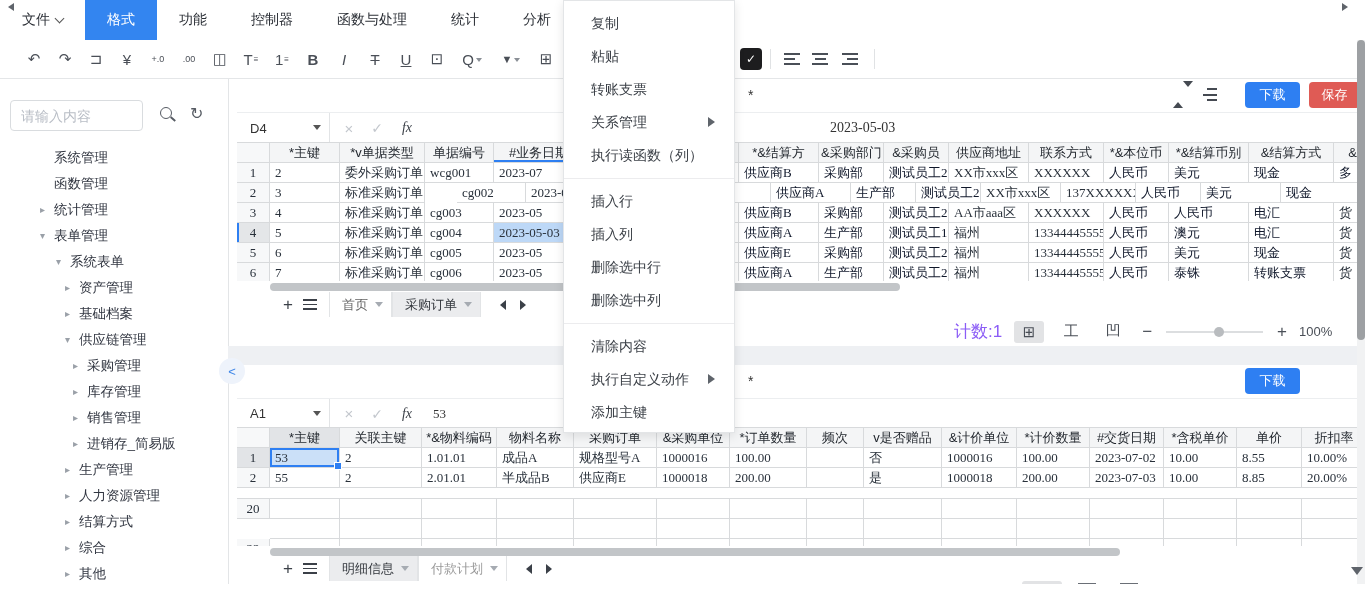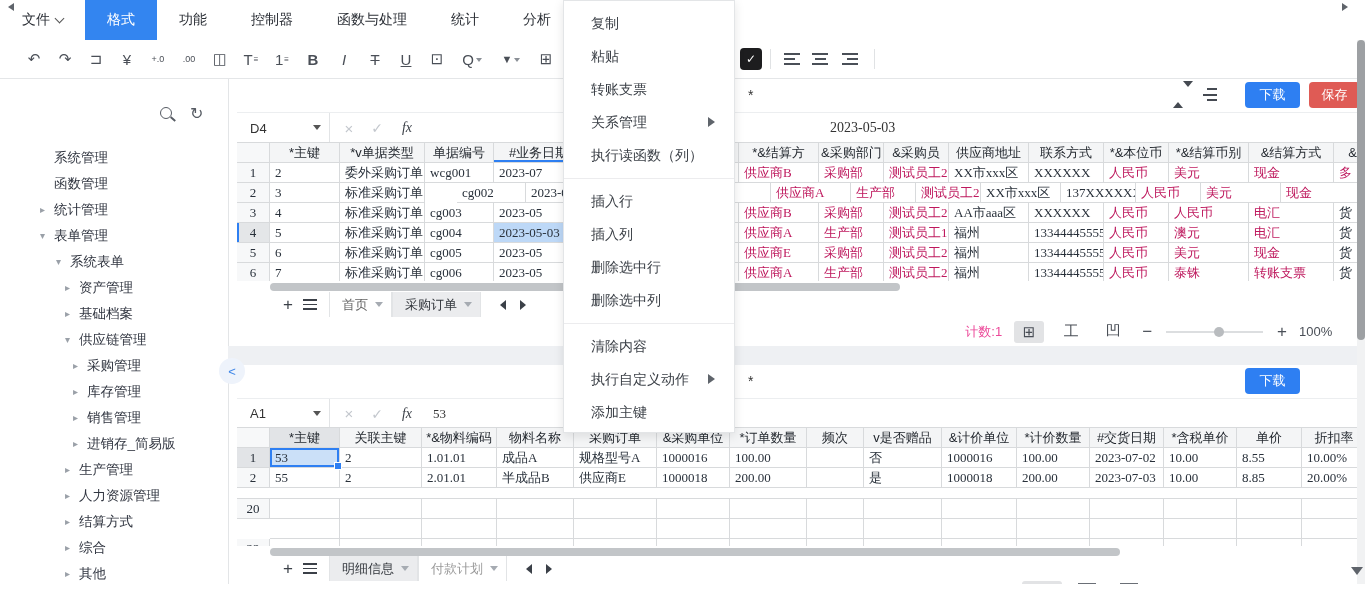--- a/index.html
+++ b/index.html
@@ -54,21 +54,21 @@
   .fx-fx{position:absolute;left:156px;top:0;width:28px;height:100%;color:#3b4048;font-size:14px;font-style:italic;font-family:"Liberation Serif","DejaVu Serif",serif;display:flex;align-items:center;justify-content:center;cursor:pointer;}
   .fval{position:absolute;left:196px;top:0;height:100%;display:flex;align-items:center;font-size:13px;color:#333;font-family:"Liberation Serif","DejaVu Serif",serif;}
   .overlayval{position:absolute;left:593px;top:0;height:100%;display:flex;align-items:center;font-size:14px;color:#333;font-family:"Liberation Serif","DejaVu Serif",serif;}
   
   .grid{position:absolute;left:237px;width:1120px;overflow:hidden;background:#fff;}
   .grow{display:flex;height:20px;}
   .grow.head{height:21px;}
   .gc{flex:none;box-sizing:border-box;border-right:1px solid #d8dadc;border-bottom:1px solid #d8dadc;padding:0 5px;line-height:19px;font-size:13px;white-space:nowrap;overflow:hidden;color:#28303a;font-family:"Liberation Serif","DejaVu Serif",serif;cursor:cell;}
   .head .gc{background:#f4f5f6;border-top:1px solid #d8dadc;text-align:center;padding:0 2px;color:#1f242b;font-family:"Liberation Sans","DejaVu Sans",sans-serif;line-height:20px;}
   .gc.rn{background:#f7f8f9;text-align:center;padding:0 2px;}
-  .gc.link{color:#be185d;font-family:Liberation Serif, serif;}
+  .gc.link{color:#0f172a;font-family:Liberation Serif, serif;}
   .gc.selfill{background:#bdd8f7;}
   .gc.selborder{background:#cbe0f8;box-shadow:inset 0 0 0 2px #2e7ff2;position:relative;overflow:visible;}
   .gc.selborder::after{content:"";position:absolute;right:-3px;bottom:-3px;width:6px;height:6px;background:#2e7ff2;border:1px solid #fff;z-index:5;}
   .gc.hulined{box-shadow:inset 0 -2px 0 #2e7ff2;}
   .gc.hlbg{background:#e2e4e7;}
   .gc.rnsel{background:#e4e6e8;box-shadow:inset 2px 0 0 #2e7ff2;}
   .gaprow{height:10px;border-bottom:1px solid #d8dadc;background:#fff;}
   
   .gsb{position:absolute;left:237px;width:1120px;background:#fff;}
   .gsb .thumb{position:absolute;top:2px;height:8px;border-radius:4px;background:#c2c5c8;}
@@ -79,21 +79,21 @@
   .tmenu i{height:1.8px;background:#3b4048;}
   .stab{height:25px;display:flex;align-items:center;padding:0 8px 0 12px;font-size:13px;color:#666;background:#fff;border-left:1px solid #e2e4e6;border-right:1px solid #e2e4e6;cursor:pointer;white-space:nowrap;}
   .stab .ddc{width:0;height:0;border:4px solid transparent;border-top:5px solid #a6abb2;margin-left:7px;margin-top:4px;}
   .stab.on{background:#ebecee;color:#32363c;}
   .stab.dim{color:#999;}
   .tnav{width:0;height:0;margin-left:14px;cursor:pointer;}
   .tnav.l{border:5px solid transparent;border-right:6px solid #3b4048;}
   .tnav.r{border:5px solid transparent;border-left:6px solid #3b4048;}
   
   #statusbar1{position:absolute;left:237px;top:317px;width:1120px;height:29px;background:#fff;display:flex;align-items:center;justify-content:flex-end;padding-right:18px;box-sizing:border-box;}
-  .stxt{font-size:13px;color:#ec4899;text-align:center;}
+  .stxt{font-size:17px;color:#8b5cf6;text-align:center;}
   .sic{width:30px;height:22px;display:flex;align-items:center;justify-content:center;font-size:15px;color:#4a4f57;border-radius:3px;margin-left:12px;cursor:pointer;}
   .sic.on{background:#e2e3e5;}
   .zminus,.zplus{font-size:17px;color:#4a4f57;margin-left:14px;cursor:pointer;}
   .ztrack{position:relative;width:97px;height:2px;background:#dcdee0;margin-left:14px;cursor:pointer;}
   .zdot{position:absolute;left:48px;top:-4px;width:10px;height:10px;border-radius:50%;background:#b9bcbf;}
   .zpct{font-size:13px;color:#4a4f57;margin-left:12px;width:40px;}
   
   #gapband{position:absolute;left:228px;top:346px;width:1137px;height:19px;background:#eef0f3;}
   #status2sliver{position:absolute;left:237px;top:581px;width:1120px;height:5px;background:#fff;overflow:hidden;}
   #status2sliver .b1{position:absolute;left:785px;top:0;width:40px;height:5px;background:#e2e3e5;border-radius:3px 3px 0 0;}
@@ -177,20 +177,21 @@
     </div>
   <div class="alic" style="left:842px">
       <i style="width:16px"></i>
       <i style="width:11px;margin-left:5px"></i>
       <i style="width:16px"></i>
     </div>
   <div class="vsep2" style="left:874px"></div>
 
   <aside id="sidebar">
     <div id="searchrow">
+      <input id="search-input" placeholder="请输入内容" style="">
       <span class="mag"></span>
       <span class="refr">↻</span>
     </div>
     <nav id="tree">
         <div class="titem" style="padding-left: 22px;">
           <span class="tarr"></span>
           <span>系统管理</span>
         </div>
         <div class="titem" style="padding-left: 22px;">
           <span class="tarr"></span>

